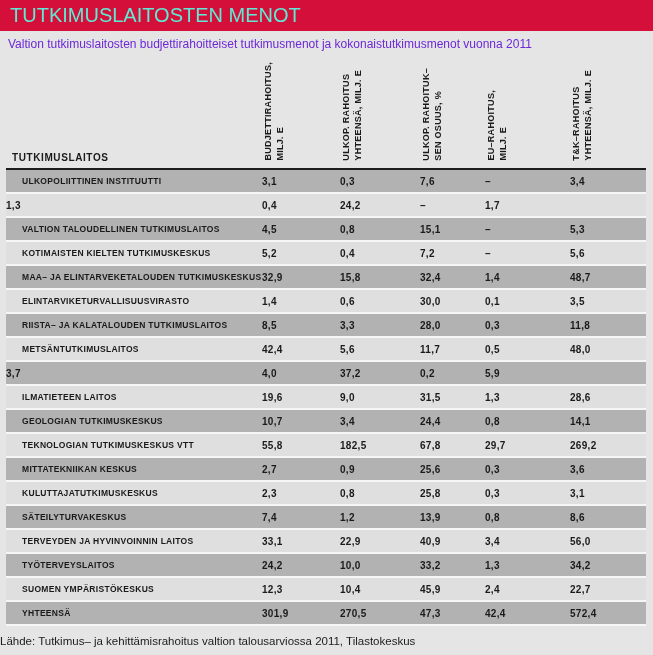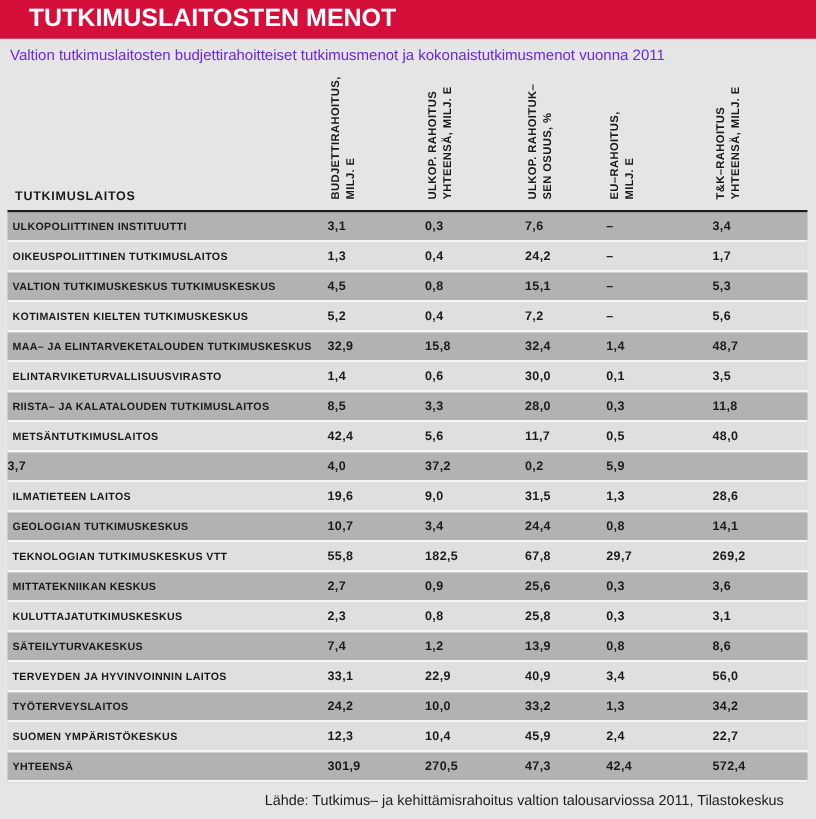--- a/index.html
+++ b/index.html
@@ -11,26 +11,26 @@
     color: #1a1a1a;
     -webkit-font-smoothing: antialiased;
   }
   .banner {
     height: 31px;
     background: #d40f3a;
     display: flex;
     align-items: center;
   }
   .banner h1 {
-    margin: 13px;
+    margin: 0;
     padding: 0 0 1px 10px;
     font-size: 20px;
-    font-weight: bold;
+    font-weight: normal;
     letter-spacing: 0px;
-    color: #ffffff;
+    color: #5eead4;
   }
   .subtitle {
     height: 25px;
     display: flex;
     align-items: center;
     padding-left: 8px;
     font-size: 12px;
     color: #6d28d9;
   }
   .table {
@@ -67,35 +67,34 @@
   .tbody .tr {
     display: grid;
     grid-template-columns: 256px 78px 80px 65px 85px 1fr;
     height: 22px;
     align-items: center;
     border-bottom: 2px solid #f6f6f6;
   }
   .tbody .tr:nth-child(odd)  { background: #b2b2b2; }
   .tbody .tr:nth-child(even) { background: #dfdfdf; }
   .td.name {
-    padding-left: 4px;
+    padding-left: 16px;
     font-size: 8.5px;
     font-weight: bold;
     letter-spacing: 0.3px;
     white-space: nowrap;
   }
   .td.val {
     font-size: 10px;
     font-weight: bold;
     letter-spacing: 0.3px;
   }
   .footer {
     margin-top: 9px;
     padding-right: 26px;
-    text-align: right;
     font-size: 11.5px;
     color: #1c1c1c;
   }
 </style>
 </head>
 <body>
 
 <div class="banner">
   <h1>TUTKIMUSLAITOSTEN MENOT</h1>
 </div>
@@ -121,29 +120,28 @@
 
   <div class="tr">
         <div class="td name">ULKOPOLIITTINEN INSTITUUTTI</div>
         <div class="td val">3,1</div>
         <div class="td val">0,3</div>
         <div class="td val">7,6</div>
         <div class="td val">–</div>
         <div class="td val">3,4</div>
       </div>
       <div class="tr">
-        <div class="td name">OIKEUSPOLIITTINEN TUTKIMUSLAITOS</div>
         <div class="td val">1,3</div>
         <div class="td val">0,4</div>
         <div class="td val">24,2</div>
         <div class="td val">–</div>
         <div class="td val">1,7</div>
       </div>
       <div class="tr">
-        <div class="td name">VALTION TUTKIMUSKESKUS TUTKIMUSKESKUS</div>
+        <div class="td name">VALTION TALOUDELLINEN TUTKIMUSLAITOS</div>
         <div class="td val">4,5</div>
         <div class="td val">0,8</div>
         <div class="td val">15,1</div>
         <div class="td val">–</div>
         <div class="td val">5,3</div>
       </div>
       <div class="tr">
         <div class="td name">KOTIMAISTEN KIELTEN TUTKIMUSKESKUS</div>
         <div class="td val">5,2</div>
         <div class="td val">0,4</div>

